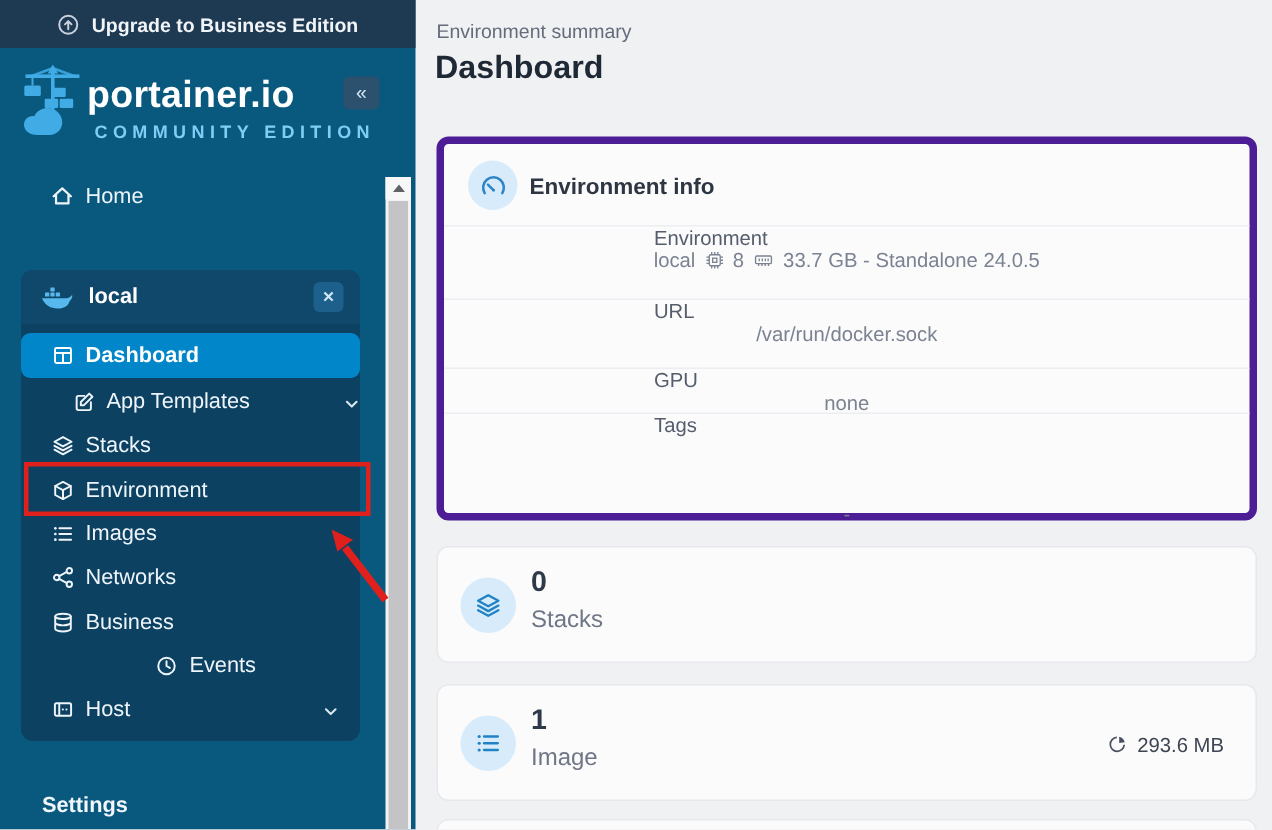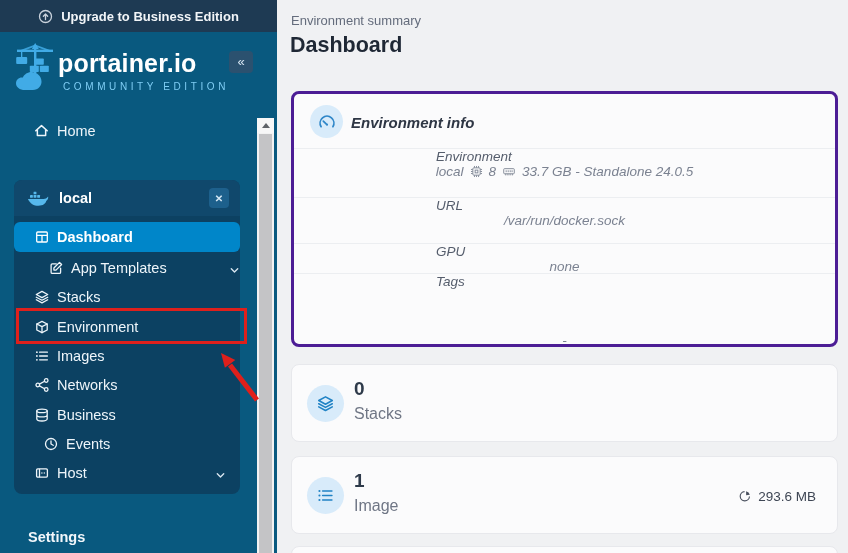--- a/index.html
+++ b/index.html
@@ -9,21 +9,21 @@
 
   
   .sidebar { position:absolute; left:0; top:0; width:277px; height:553px; background:#09597f; }
   .topbar { position:absolute; left:0; top:0; width:277px; height:32px; background:#1e3a53;
             display:flex; align-items:center; justify-content:center; gap:8px; cursor:pointer; }
   .topbar span { color:#f2f5f8; font-size:13px; font-weight:700; }
 
   .brand { position:absolute; left:0; top:38px; width:277px; height:62px; }
   .brand-logo { position:absolute; left:13px; top:3px; }
   .brand-name { position:absolute; left:58px; top:11px; color:#ffffff; font-size:25px; font-weight:700; letter-spacing:.2px; }
-  .brand-edition { position:absolute; left:63px; top:43px; color:#7fcdf4; font-size:10px; font-weight:400; letter-spacing:3.6px; }
+  .brand-edition { position:absolute; left:63px; top:43px; color:#7fcdf4; font-size:12px; font-weight:700; letter-spacing:3.6px; }
   .collapse-btn { position:absolute; right:24px; top:13px; width:24px; height:22px; background:#2b516f;
                   border:none; border-radius:4px; color:#d7e6f2; font-size:13px; line-height:20px; cursor:pointer; }
 
   .nav-home { position:absolute; left:14px; top:116px; width:226px; height:29px;
               display:flex; align-items:center; cursor:pointer; }
   .nav-icon { position:relative; width:17px; height:17px; margin-left:19px; flex:0 0 17px; display:flex; align-items:center; justify-content:center; }
   .nav-label { margin-left:7px; color:#eef5fa; font-size:14.5px; font-weight:500; }
 
   .env-group { position:absolute; left:14px; top:180px; width:226px; height:314px;
                background:#0c4162; border-radius:8px; }
@@ -47,21 +47,21 @@
             display:flex; align-items:center; justify-content:center; cursor:pointer; }
   .sb-btn i { width:0; height:0; border-left:4px solid transparent; border-right:4px solid transparent; border-bottom:5px solid #5f6368; }
   .sb-thumb { position:absolute; left:2px; top:16px; width:13px; height:419px; background:#c4c4c6; cursor:pointer; }
 
   
   .main { position:absolute; left:277px; top:0; width:571px; height:553px; }
   .breadcrumb { position:absolute; left:14px; top:13px; color:#646c7c; font-size:13px; }
   .page-title { position:absolute; left:13px; top:33px; color:#1f2835; font-size:21.5px; font-weight:600; }
 
   .panel { position:absolute; left:14px; top:91px; width:547px; height:256px; background:#fbfbfc;
-           border:3px solid #4c1d95; border-radius:8px;font-style:italic; }
+           border:5px solid #4c1d95; border-radius:8px; }
   .panel-head { position:absolute; left:0; top:0; width:100%; height:55px; border-bottom:1px solid #eceef1; }
   .icon-circle { position:absolute; left:16px; top:11px; width:33px; height:33px; border-radius:50%;
                  background:#d8ebfa; display:flex; align-items:center; justify-content:center; }
   .panel-title { position:absolute; left:57px; top:20px; color:#2e3644; font-size:15px; font-weight:700; }
 
   .info-row { position:absolute; left:0; width:100%; display:flex; align-items:center;flex-direction:column; }
   .info-row.bordered { border-top:1px solid #eceef1; }
   .info-label { margin-left:20px; width:277px; color:#555d6c; font-size:13.5px; }
   .info-value { color:#7b8291; font-size:13.5px; display:flex; align-items:center; gap:6px; }
 
@@ -221,21 +221,21 @@
     <div class="nav-item" style="top:400px; left:14px;">
       <span class="nav-icon">
         <svg width="16" height="16" viewBox="0 0 16 16" fill="none" stroke="#eef5fa" stroke-width="1.3" stroke-linecap="round">
             <ellipse cx="8" cy="3.9" rx="5.2" ry="1.8"></ellipse>
             <path d="M2.8 3.9v8.2c0 1 2.3 1.9 5.2 1.9s5.2-.9 5.2-1.9V3.9M2.8 8c0 1 2.3 1.9 5.2 1.9S13.2 9 13.2 8"></path>
           </svg>
       </span>
       <span class="nav-label">Business</span>
     </div>
 
-    <div class="nav-item" style="top:429px; left:23px;">
+    <div class="nav-item" style="top:429px; left:14px;justify-content:center;">
       <span class="nav-icon">
         <svg width="16" height="16" viewBox="0 0 16 16" fill="none" stroke="#eef5fa" stroke-width="1.3" stroke-linecap="round" stroke-linejoin="round">
             <circle cx="8" cy="8" r="5.5"></circle>
             <path d="M8 4.8V8l2.2 1.3"></path>
           </svg>
       </span>
       <span class="nav-label">Events</span>
     </div>
 
     <div class="nav-item" style="top:458px; left:14px;">

